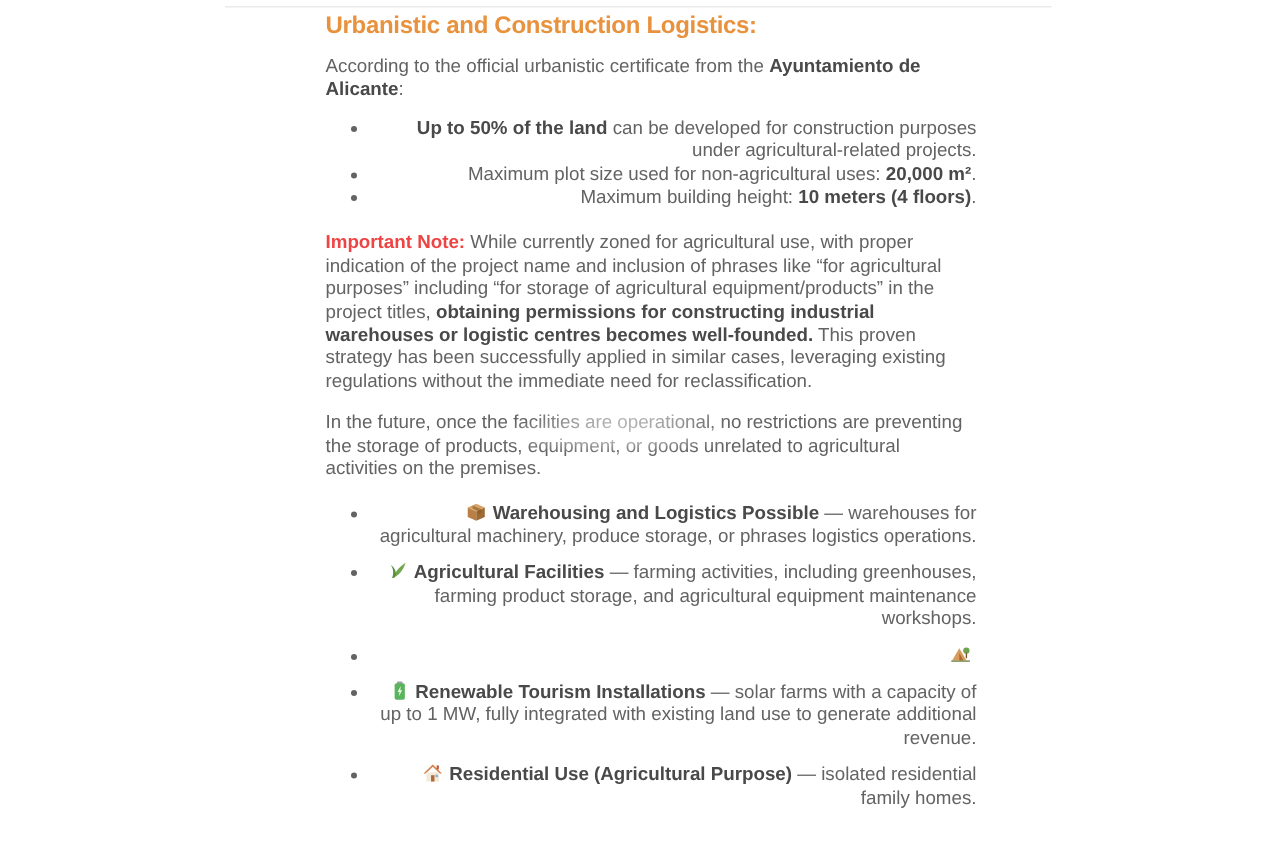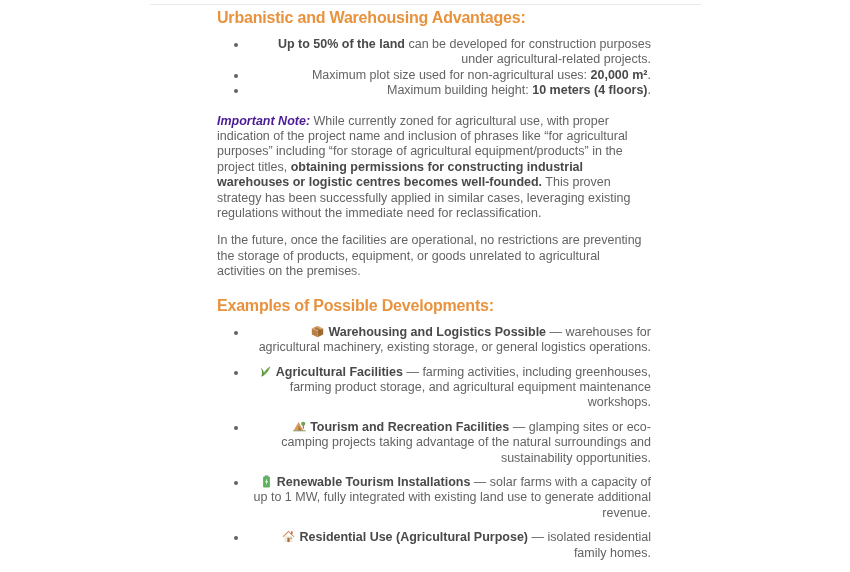--- a/index.html
+++ b/index.html
@@ -28,21 +28,21 @@
     color: #e8923d;
     letter-spacing: -0.2px;
     margin: 0 0 10px 0;
     line-height: 18px;
   }
   h2.doc-heading.second { margin-top: 17px; }
   p.para { margin: 0 0 10px 0; }
   p.para.note { margin-bottom: 12px; }
   p.para.future { margin-bottom: 14px; }
   strong { font-weight: 700; color: #494949; }
-  .accent { color: #4c1d95; font-weight: 700; font-style: italic; }
+  .accent { color: #ef4444; font-weight: 700; }
   ul.doc-list {
     margin: 0 0 15px 0;
     padding-left: 31px;
     list-style: disc outside;
     text-align: right;
   }
   ul.doc-list li { line-height: 15.4px; }
   ul.doc-list.spaced li { margin-bottom: 9px; }
   .emoji-icon {
     display: inline-block;
@@ -58,58 +58,58 @@
   }
   .smudge-a { left: 195px; top: 256px; width: 150px; height: 26px; }
   .smudge-b { left: 175px; top: 272px; width: 170px; height: 26px; }
 </style>
 </head>
 <body>
 
 <div class="page">
   <div class="content">
 
-    <h2 class="doc-heading">Urbanistic and Warehousing Advantages:</h2>
+    <h2 class="doc-heading">Urbanistic and Construction Logistics:</h2>
 
+    <p class="para"><span>According to the official urbanistic certificate from the </span><strong>Ayuntamiento de Alicante</strong><span>:</span></p>
 
     <ul class="doc-list tight">
       <li><span><strong>Up to 50% of the land</strong><span> can be developed for construction purposes under agricultural-related projects.</span></span></li>
       <li><span><span>Maximum plot size used for non-agricultural uses: </span><strong>20,000 m²</strong><span>.</span></span></li>
       <li><span><span>Maximum building height: </span><strong>10 meters (4 floors)</strong><span>.</span></span></li>
     </ul>
 
     <p class="para note"><strong class="accent">Important Note:</strong><span> While currently zoned for agricultural use, with proper indication of the project name and inclusion of phrases like “for agricultural purposes” including “for storage of agricultural equipment/products” in the project titles, </span><strong>obtaining permissions for constructing industrial warehouses or logistic centres becomes well-founded.</strong><span> This proven strategy has been successfully applied in similar cases, leveraging existing regulations without the immediate need for reclassification.</span></p>
 
     <p class="para future"><span>In the future, once the facilities are operational, no restrictions are preventing the storage of products, equipment, or goods unrelated to agricultural activities on the premises.</span></p>
 
-    <h2 class="doc-heading second">Examples of Possible Developments:</h2>
 
     <ul class="doc-list spaced">
       <li>
         <span class="emoji-icon"><svg viewBox="0 0 16 16">
               <polygon points="8,1 15,4.2 8,7.4 1,4.2" fill="#d8a368"></polygon>
               <polygon points="1,4.2 8,7.4 8,15 1,11.8" fill="#b97f45"></polygon>
               <polygon points="15,4.2 8,7.4 8,15 15,11.8" fill="#a06a33"></polygon>
               <polygon points="5,2.4 12,5.6 12,8.6 10.6,7.9 10.6,9.9 9.2,9.2 9.2,6.9 5,4.9" fill="#7d561f" opacity="0.55"></polygon>
-            </svg></span><span><strong>Warehousing and Logistics Possible</strong><span> — warehouses for agricultural machinery, existing storage, or general logistics operations.</span></span>
+            </svg></span><span><strong>Warehousing and Logistics Possible</strong><span> — warehouses for agricultural machinery, produce storage, or phrases logistics operations.</span></span>
       </li>
       <li>
         <span class="emoji-icon"><svg viewBox="0 0 16 16">
               <path d="M3 14 C6 8 10 4 14 1.5 C12 8 8 12.5 3 14 Z" fill="#71a84e"></path>
               <path d="M3 14 C4.5 10 4 6 1.8 3 C6 6 7 10.5 5 13.5 Z" fill="#578f3c"></path>
             </svg></span><span><strong>Agricultural Facilities</strong><span> — farming activities, including greenhouses, farming product storage, and agricultural equipment maintenance workshops.</span></span>
       </li>
       <li>
         <span class="emoji-icon"><svg viewBox="0 0 16 16">
               <circle cx="12.6" cy="4.6" r="2.6" fill="#6fa34f"></circle>
               <rect x="12.1" y="6.4" width="1.1" height="4.4" fill="#7a5230"></rect>
               <polygon points="0.8,13 6.8,2.6 12.8,13" fill="#d99c5e"></polygon>
               <polygon points="6.8,13 6.8,6.4 10.2,13" fill="#a96a30"></polygon>
               <rect x="0.2" y="12.6" width="15.4" height="1.3" fill="#8a9a63"></rect>
-            </svg></span><span><strong>Tourism and Recreation Facilities</strong><span> — glamping sites or eco-camping projects taking advantage of the natural surroundings and sustainability opportunities.</span></span>
+            </svg></span>
       </li>
       <li>
         <span class="emoji-icon"><svg viewBox="0 0 16 16">
               <rect x="5.8" y="0.4" width="4.4" height="2.4" rx="0.6" fill="#9aa0a6"></rect>
               <rect x="3.8" y="1.8" width="8.4" height="13.6" rx="1.6" fill="#5cb35d"></rect>
               <polygon points="8.8,4 6.2,9 7.8,9 7.2,12.6 10,7.6 8.4,7.6" fill="#eafbe9"></polygon>
             </svg></span><span><strong>Renewable Tourism Installations</strong><span> — solar farms with a capacity of up to 1 MW, fully integrated with existing land use to generate additional revenue.</span></span>
       </li>
       <li>
         <span class="emoji-icon"><svg viewBox="0 0 16 16">

